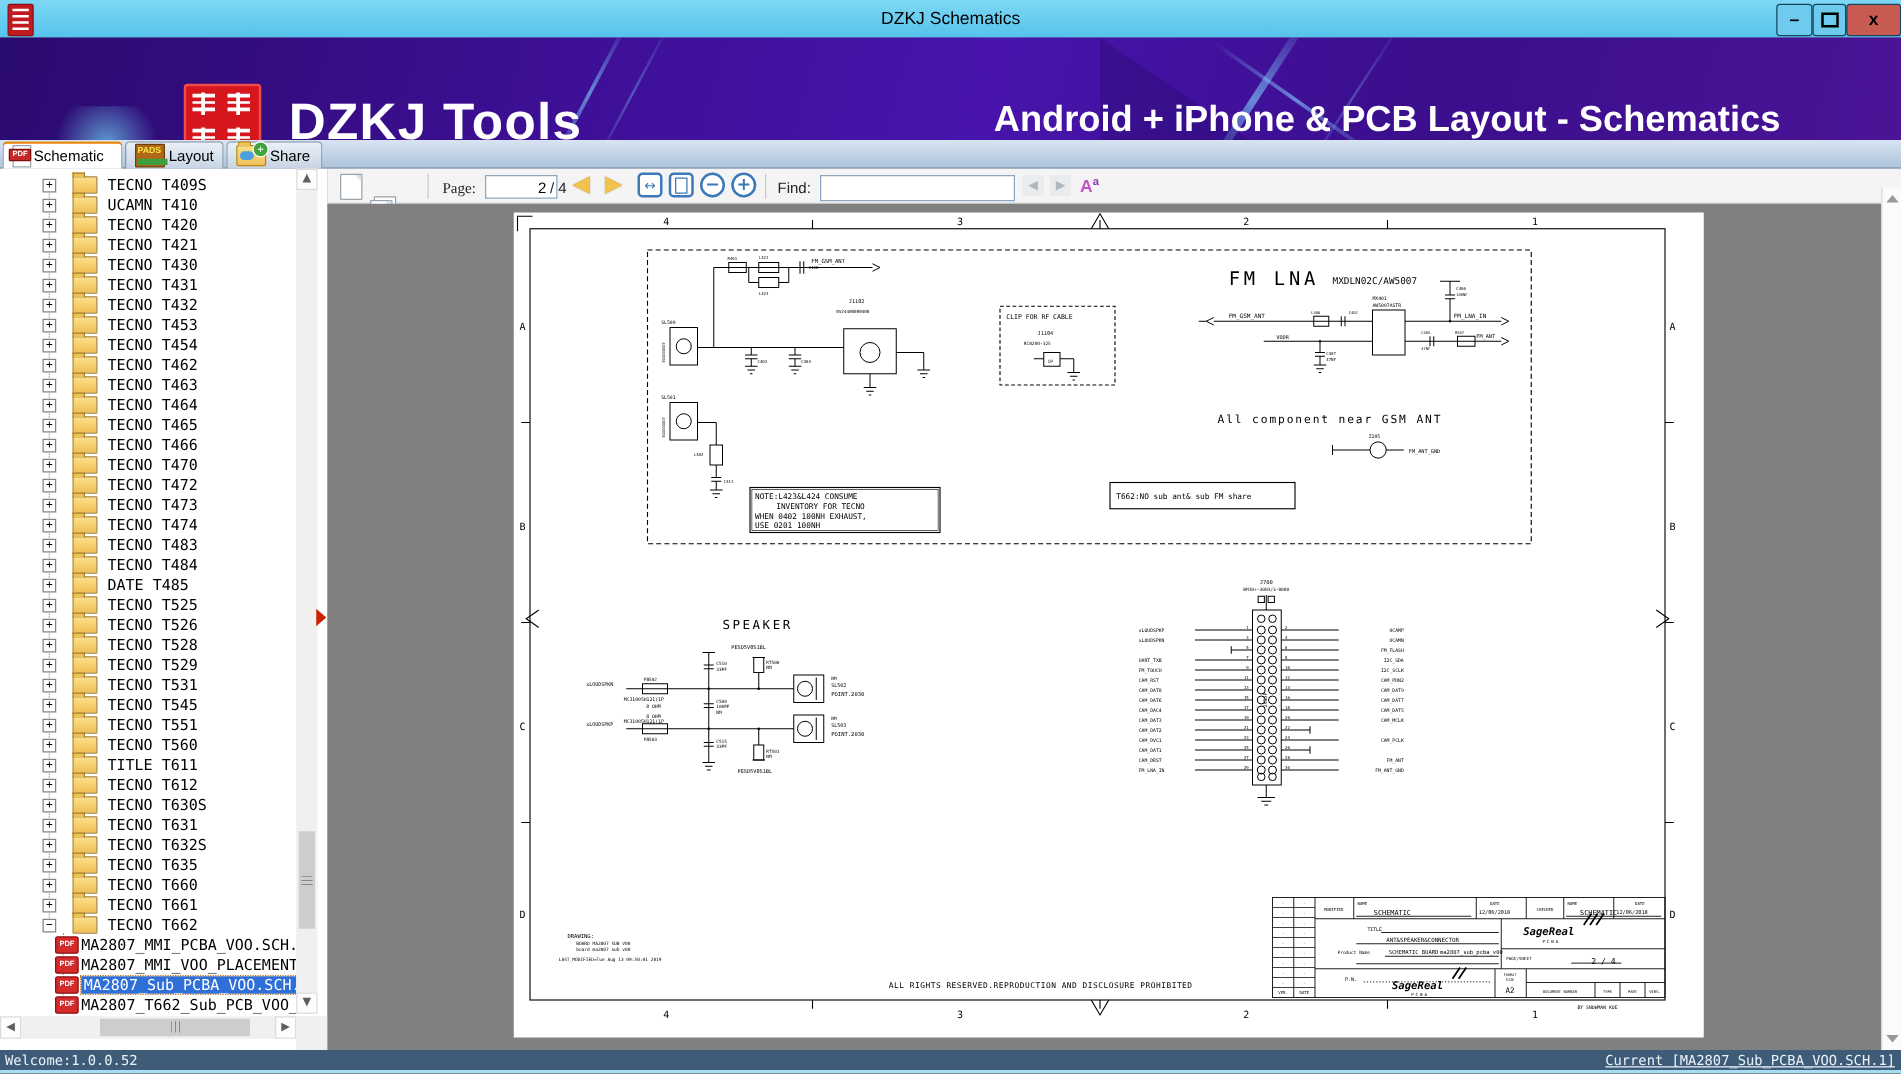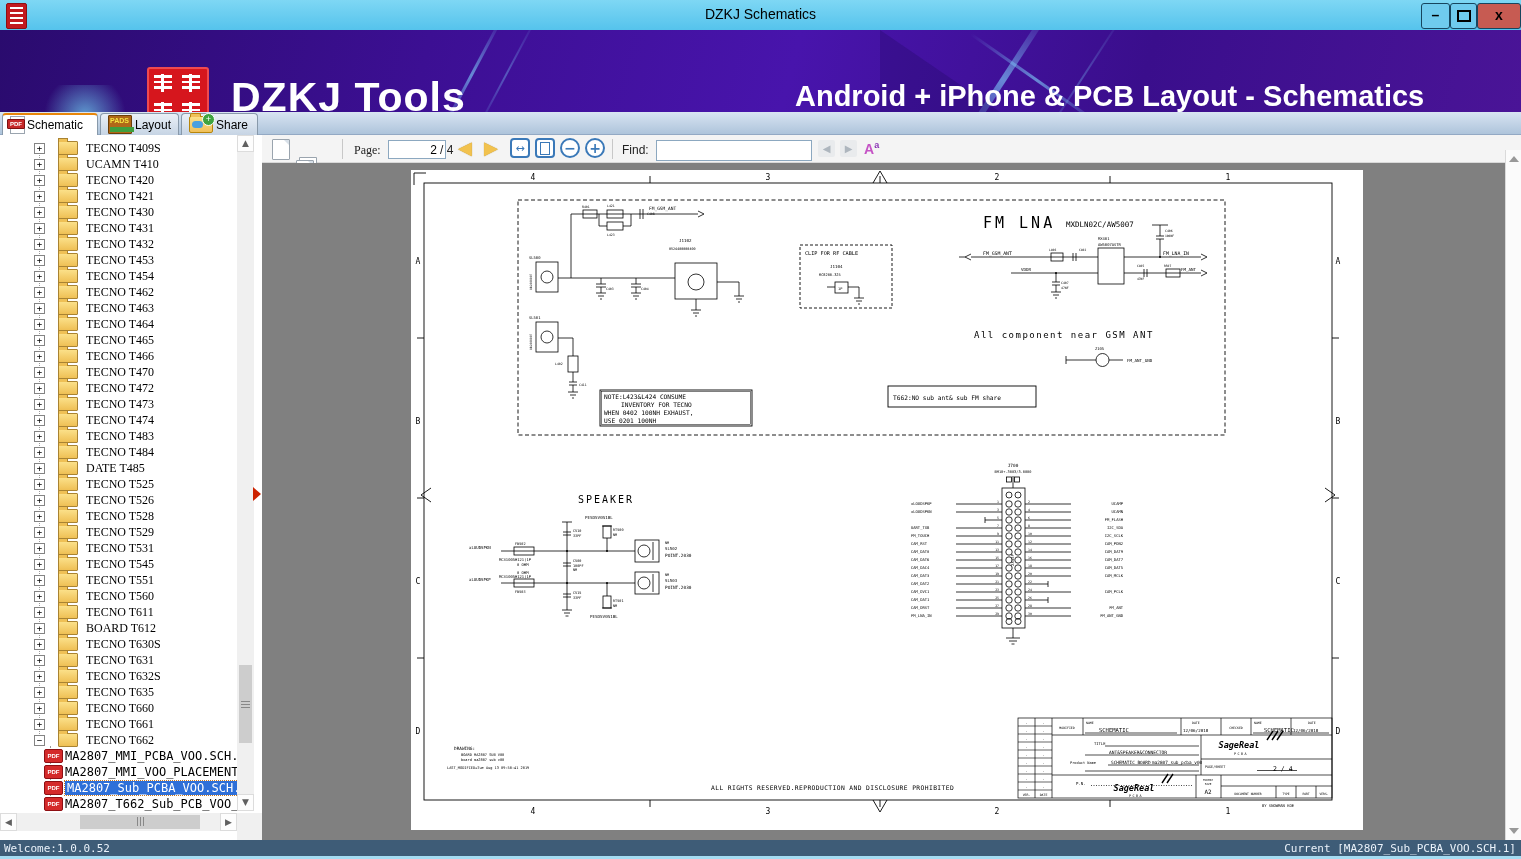--- a/index.html
+++ b/index.html
@@ -66,41 +66,41 @@
   #aa-ico{position:absolute;left:866px;top:5px;font-weight:bold;font-size:14px;color:#C553C5;}
   #aa-ico sup{font-size:9px;color:#8A35B5;}
   
   #sidebar{position:absolute;left:0;top:135px;width:262px;height:705px;background:#fff;}
   #tree{position:absolute;left:0;top:0;width:237px;height:678px;overflow:hidden;}
   .rail{position:absolute;border-left:1px dotted #9a9a9a;}
   .trow{position:absolute;left:0;height:16px;width:237px;font-family:"DejaVu Sans Mono",monospace;font-size:12px;color:#000;display:flex;align-items:center;}
   .expander{position:absolute;left:34px;width:11px;height:11px;box-sizing:border-box;border:1px solid #848484;background:#fff;font-size:9px;line-height:8px;text-align:center;font-family:"DejaVu Sans Mono",monospace;}
   .fold{position:absolute;left:58px;width:18px;height:12px;background:linear-gradient(#FBE089,#EFC055);border:1px solid #A98332;border-radius:1px;}
   .fold::before{content:"";position:absolute;left:-1px;top:-4px;width:8px;height:3px;background:#EFC055;border:1px solid #A98332;border-bottom:none;}
-  .tlabel{position:absolute;left:86px;white-space:nowrap;font-family:Liberation Serif, serif;}
+  .tlabel{position:absolute;left:86px;white-space:nowrap;}
   .pdfico{position:absolute;left:44px;width:17px;height:12px;background:#D42A2A;border:1px solid #8E0F13;border-radius:2px;color:#fff;font-size:6px;font-weight:bold;text-align:center;line-height:12px;font-family:"Liberation Sans",sans-serif;}
   .clabel{position:absolute;left:65px;white-space:nowrap;}
   .clabel.sel{background:#2E6FD8;color:#fff;outline:1px dotted #C87820;padding:0 2px;}
   
   .sb{background:#F0F0F0;}
   .sb-btn{position:absolute;background:#FDFDFD;border:1px solid #DCDCDC;box-sizing:border-box;color:#606060;text-align:center;font-size:9px;line-height:15px;font-family:"DejaVu Sans",sans-serif;}
   .sb-thumb{position:absolute;background:#CDCDCD;}
   .grip-v{background:repeating-linear-gradient(to bottom,#888 0 1px,transparent 1px 3px);width:9px;height:7px;position:absolute;left:2px;top:50%;margin-top:-3px;}
   .grip-h{background:repeating-linear-gradient(to right,#888 0 1px,transparent 1px 3px);width:7px;height:9px;position:absolute;top:2px;left:50%;margin-left:-3px;}
   #collapse-arrow{position:absolute;left:253px;top:487px;width:0;height:0;border-top:7px solid transparent;border-bottom:7px solid transparent;border-left:8px solid #CC2200;}
   
   #viewer{position:absolute;left:262px;top:163px;width:1259px;height:677px;background:#808080;}
   #vscroll{position:absolute;left:1505px;top:150px;width:16px;height:690px;background:#FBFBFB;border-left:1px solid #DADADA;box-sizing:border-box;}
   .chev{width:0;height:0;position:absolute;left:3px;}
   .chev.up{border-left:5px solid transparent;border-right:5px solid transparent;border-bottom:6px solid #999;top:6px;}
   .chev.down{border-left:5px solid transparent;border-right:5px solid transparent;border-top:6px solid #999;bottom:6px;}
   
   #statusbar{position:absolute;left:0;top:840px;width:1521px;height:16px;background:#3E5C77;color:#EAF2FA;font-family:"DejaVu Sans Mono",monospace;font-size:11px;}
   #status-left{position:absolute;left:4px;top:2px;}
-  #status-right{position:absolute;right:5px;top:2px;}
+  #status-right{position:absolute;right:5px;top:2px;text-decoration:underline;}
   #bottomstrip{position:absolute;left:0;top:856px;width:1521px;height:3px;background:#A5DCF2;}
   svg text{stroke:none;}
 </style>
 </head>
 <body>
 
 <div id="app">
 
   <div id="titlebar">
     <div class="app-ico">
@@ -351,26 +351,26 @@
           <span class="tlabel">TECNO T551</span>
         </div>
         <div class="trow" style="top: 453px;">
           <span class="expander">+</span>
           <span class="fold"></span>
           <span class="tlabel">TECNO T560</span>
         </div>
         <div class="trow" style="top: 469px;">
           <span class="expander">+</span>
           <span class="fold"></span>
-          <span class="tlabel">TECNO T611</span>
+          <span class="tlabel">TITLE T611</span>
         </div>
         <div class="trow" style="top: 485px;">
           <span class="expander">+</span>
           <span class="fold"></span>
-          <span class="tlabel">BOARD T612</span>
+          <span class="tlabel">TECNO T612</span>
         </div>
         <div class="trow" style="top: 501px;">
           <span class="expander">+</span>
           <span class="fold"></span>
           <span class="tlabel">TECNO T630S</span>
         </div>
         <div class="trow" style="top: 517px;">
           <span class="expander">+</span>
           <span class="fold"></span>
           <span class="tlabel">TECNO T631</span>

